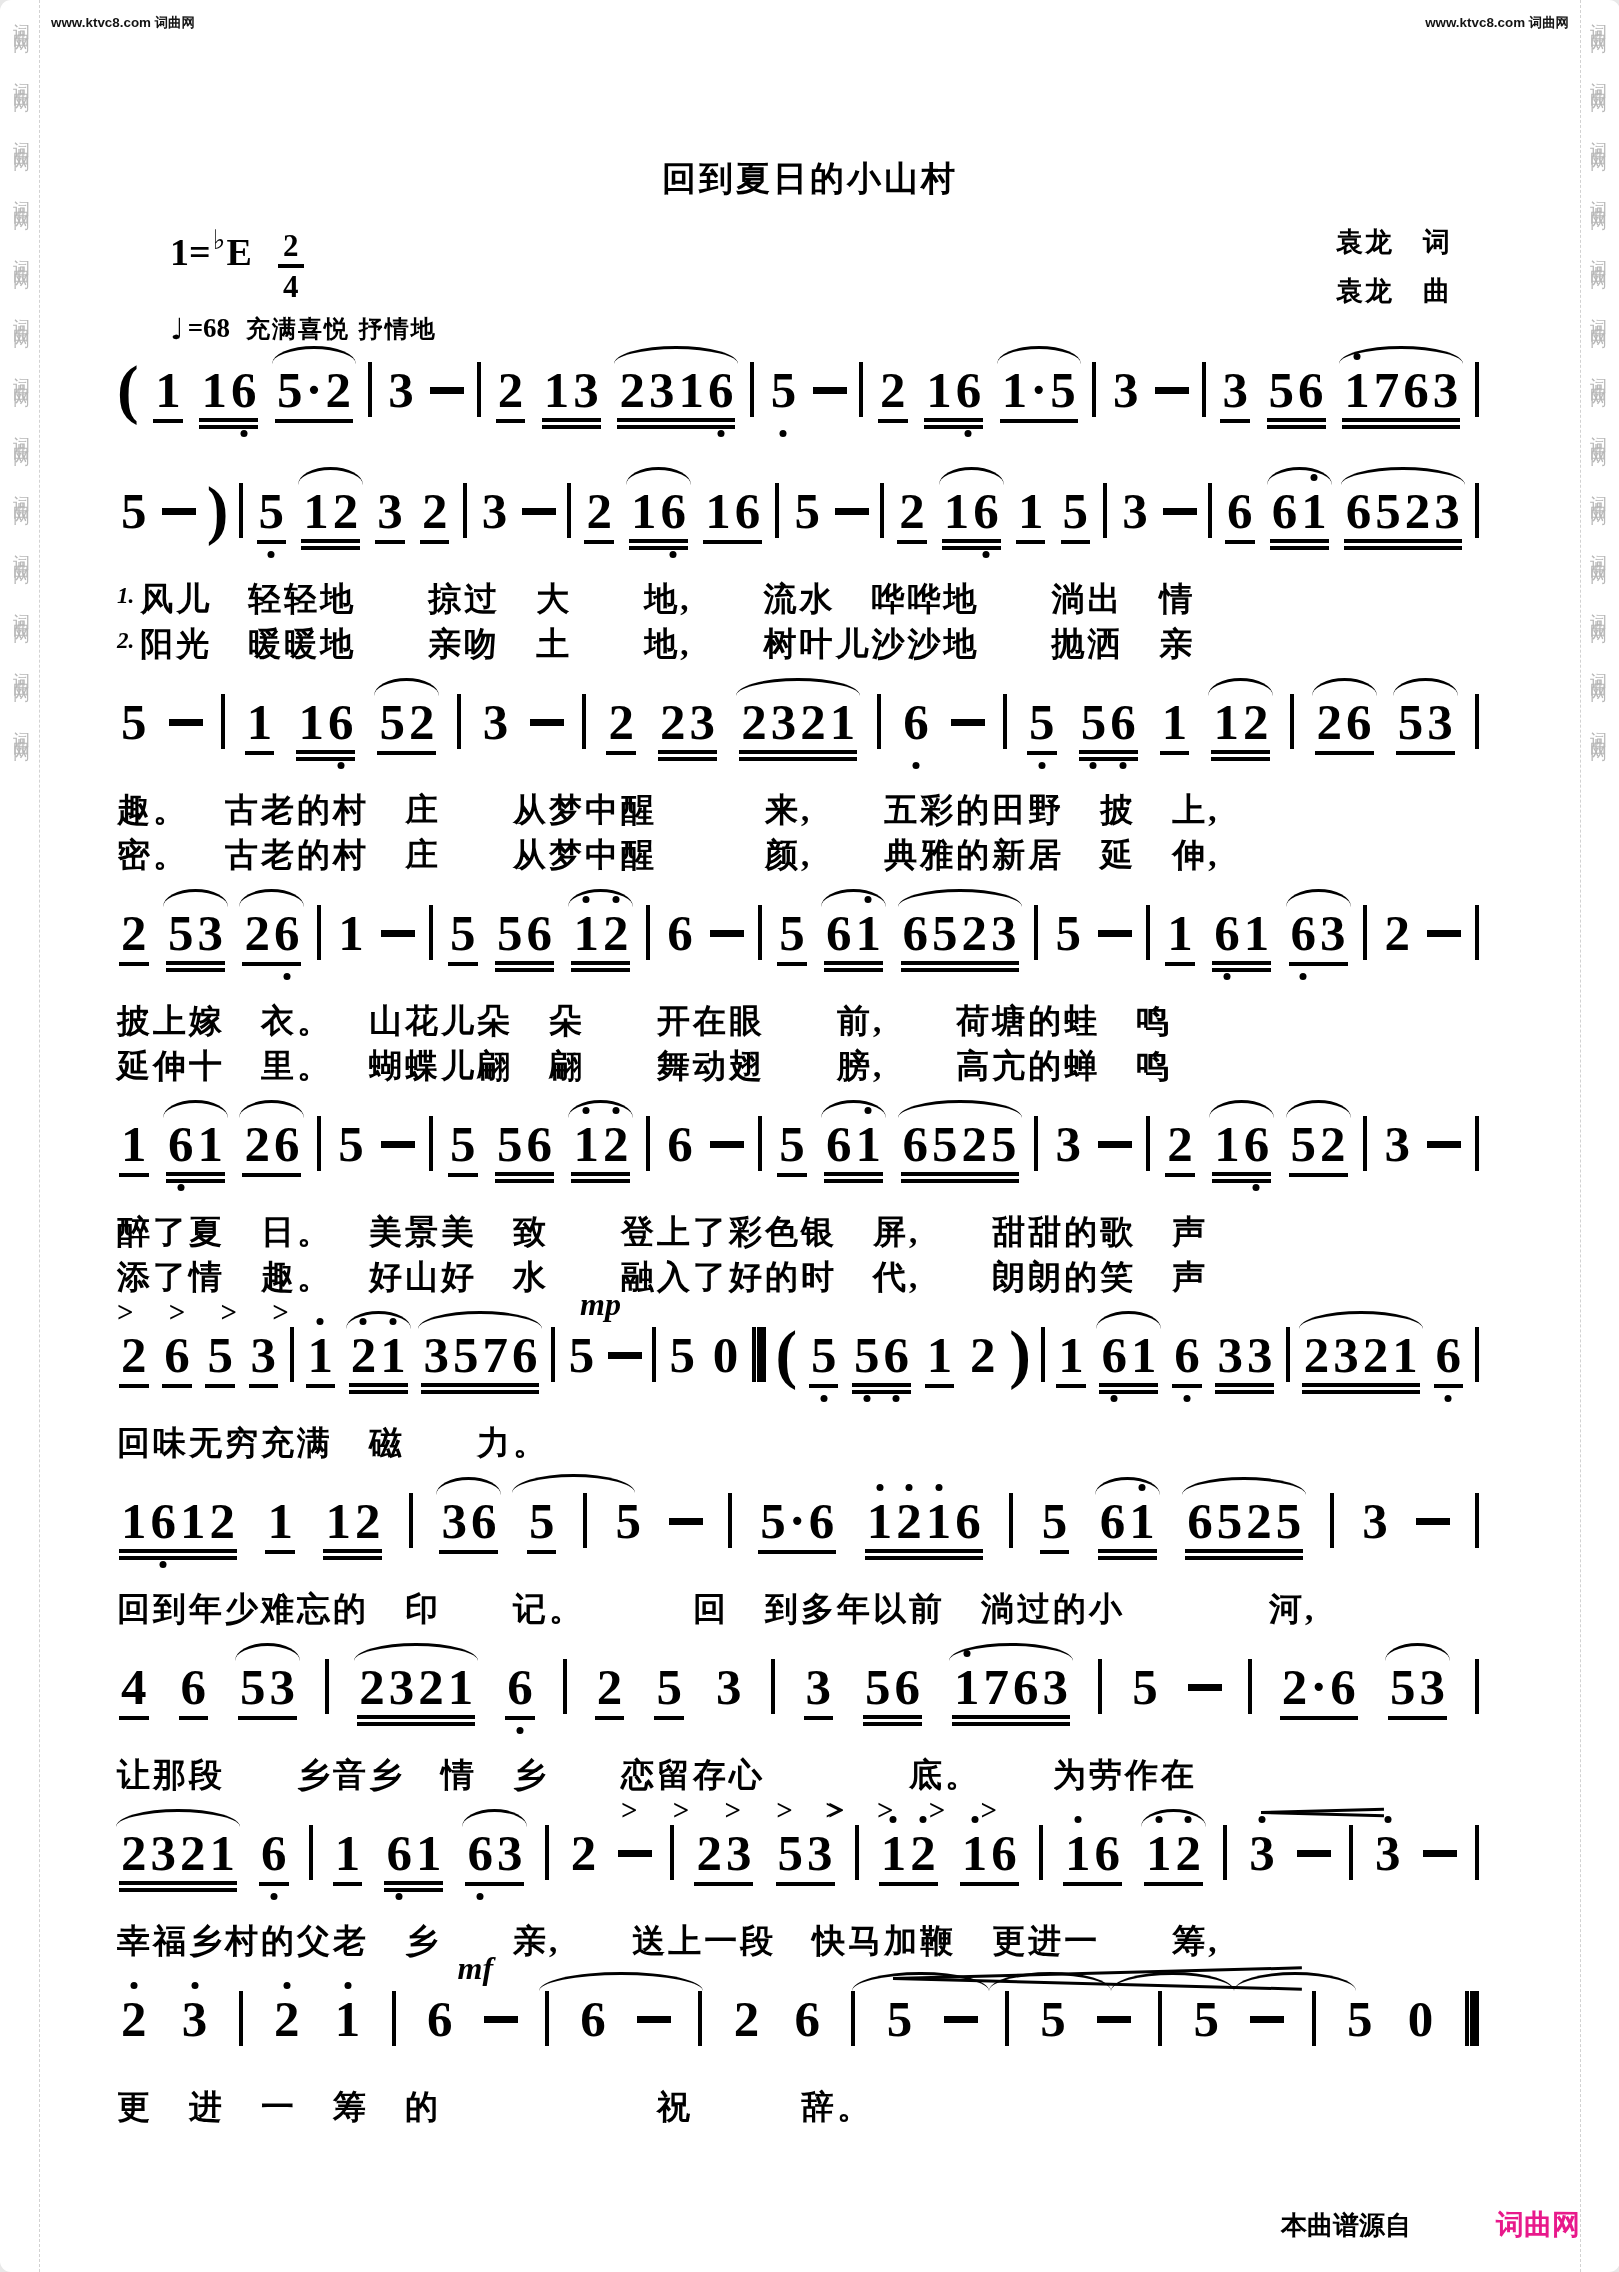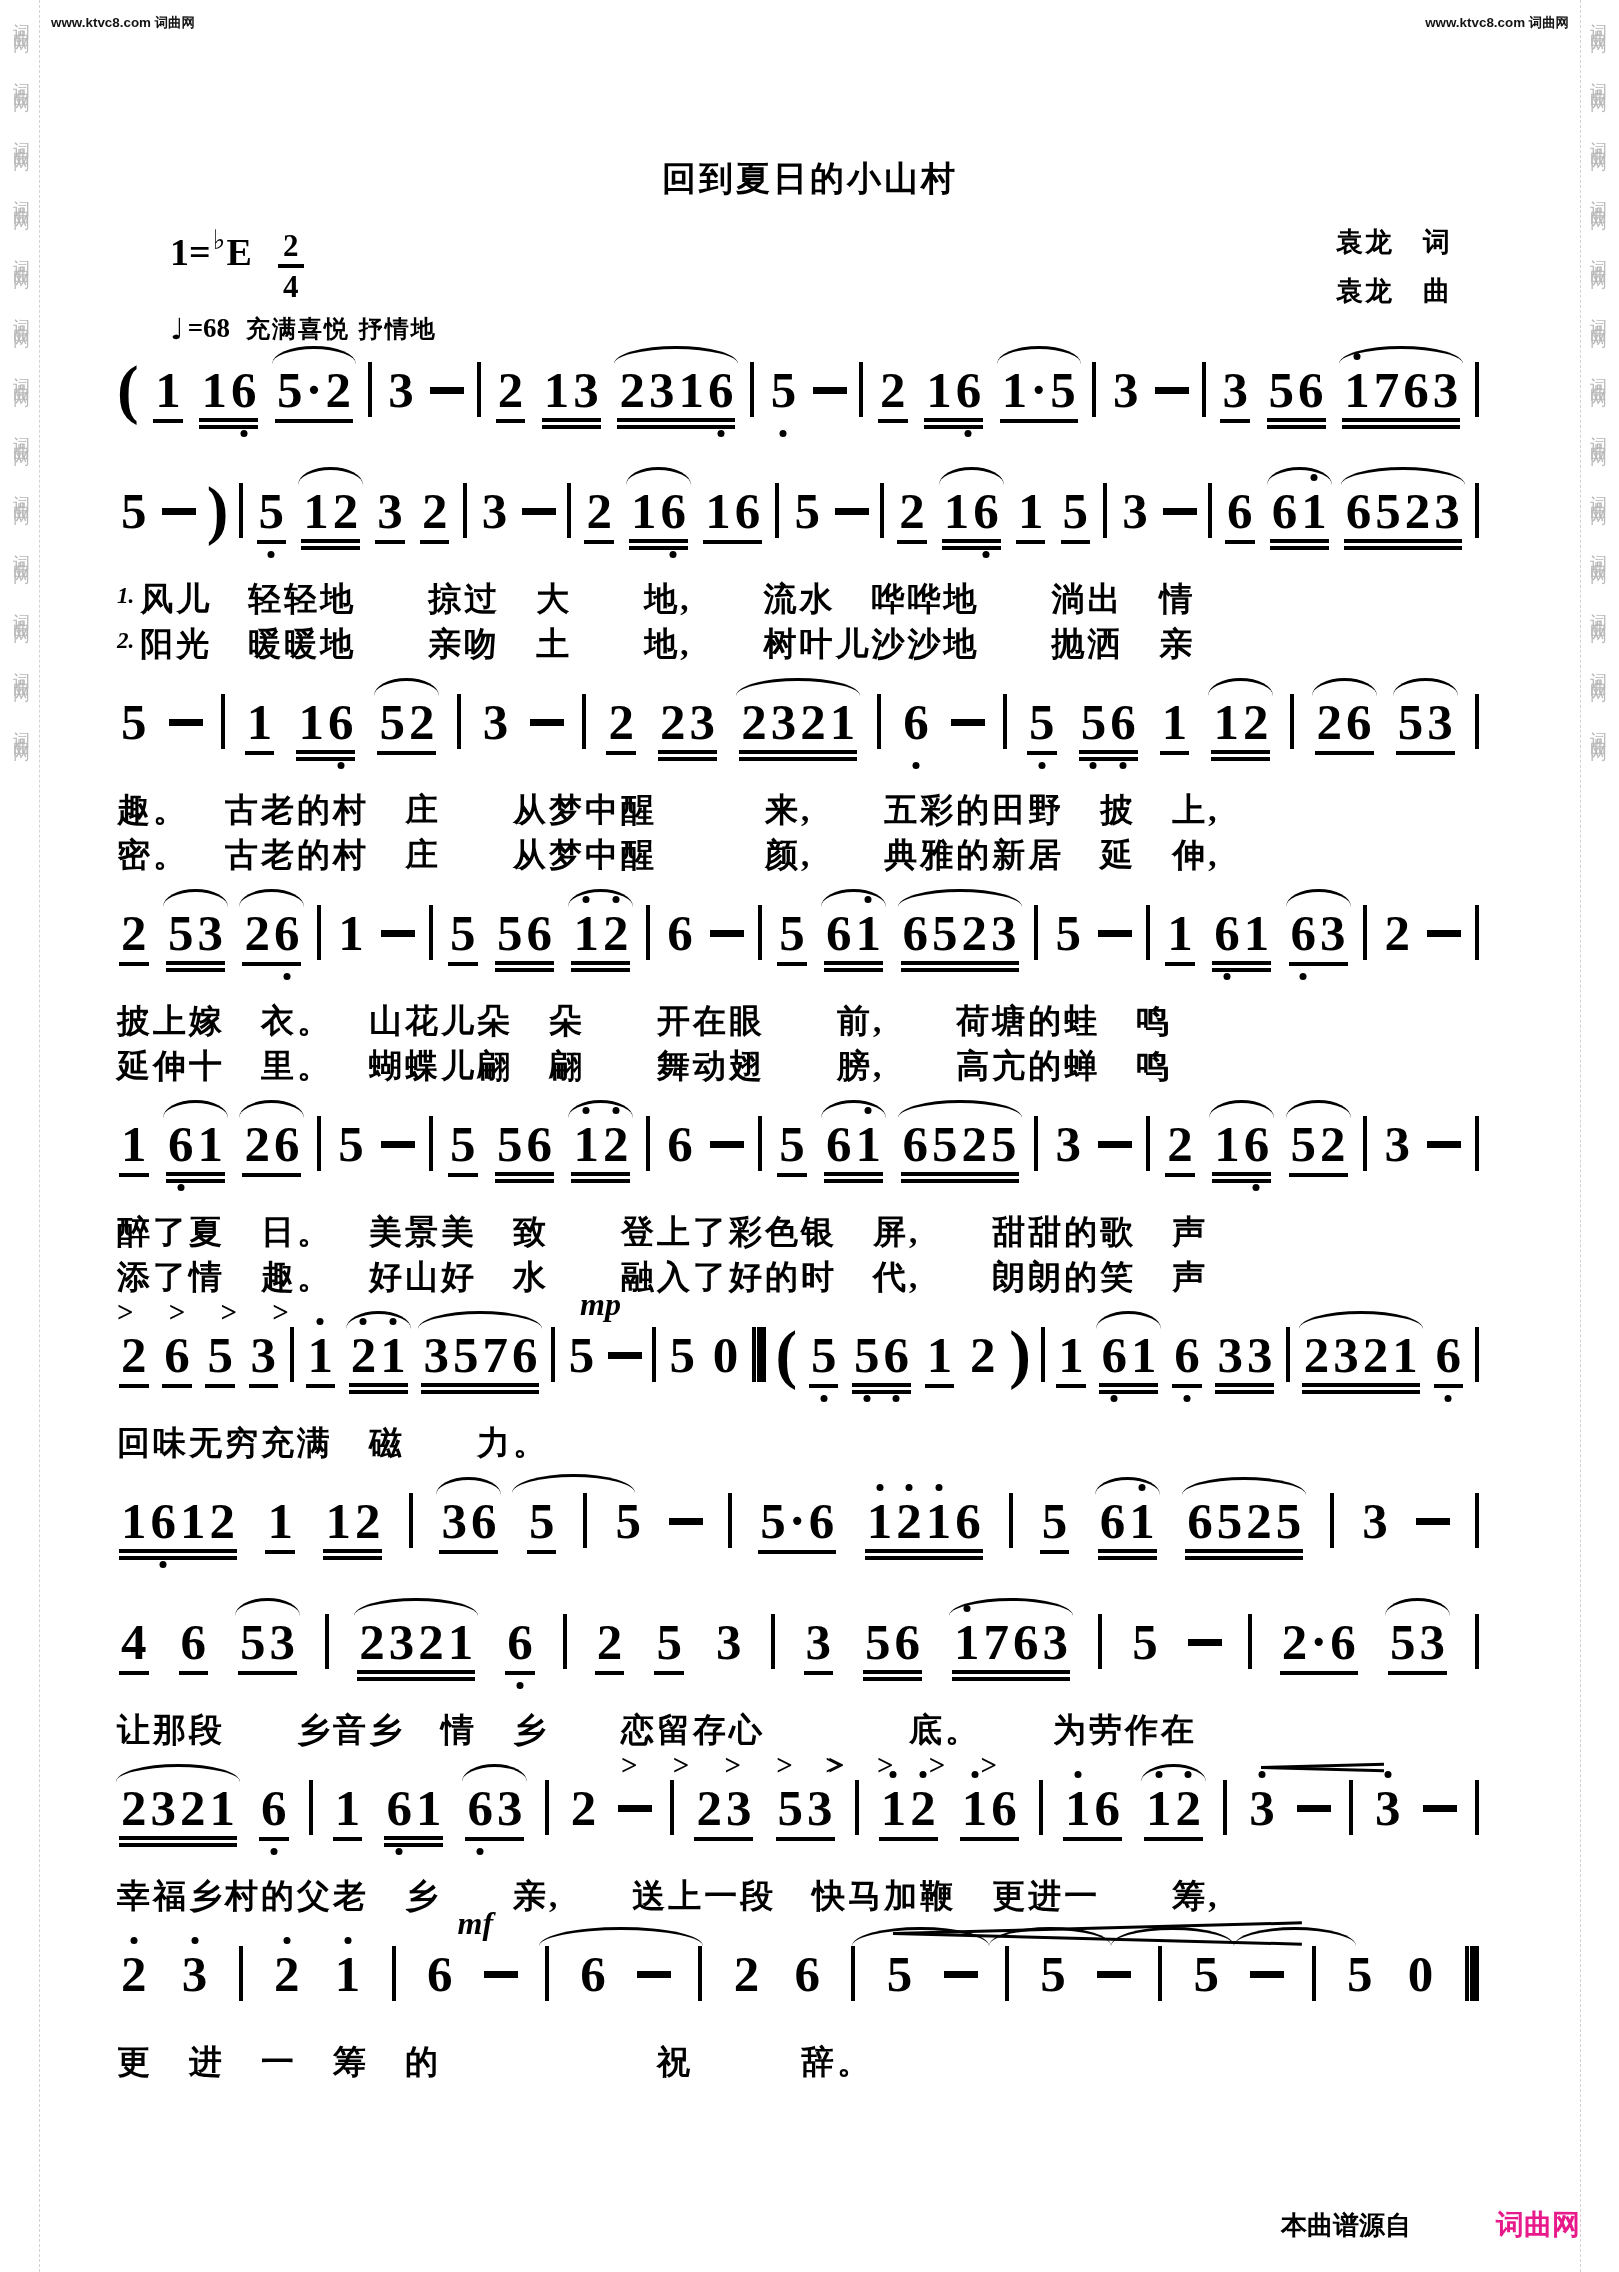--- a/index.html
+++ b/index.html
@@ -1,17 +1,17 @@
 <!DOCTYPE html>
 <html><head>
 <meta charset="utf-8">
 <style>
   html,body{margin:0;padding:0;background:#e8e8e8;}
   .page{position:relative;width:1620px;height:2272px;background:#ffffff;margin:0 auto;
-        overflow:hidden;font-family:"Liberation Serif",serif;color:#000;}
+        overflow:hidden;font-family:"Liberation Serif",serif;color:#000;border-radius:11px;}
   
   .wm-col{position:absolute;top:0;bottom:0;display:flex;flex-direction:column;align-items:center;
           gap:38px;padding-top:10px;font-size:17px;color:#b7b7b7;box-sizing:border-box;z-index:1;}
   .wm-col.left{left:4px;width:36px;border-right:1px dashed #d2d2d2;}
   .wm-col.right{right:4px;width:36px;border-left:1px dashed #d2d2d2;}
   .wm-col span{writing-mode:vertical-rl;text-orientation:upright;letter-spacing:7px;line-height:1;}
   .corner{position:absolute;top:14px;font-family:"Liberation Sans",sans-serif;
           font-size:13.4px;font-weight:600;color:#141414;}
   .corner.tl{left:51px;} .corner.tr{right:51px;}
   
@@ -666,20 +666,21 @@
             </span>
             <span class="bar"></span>
             <span class="grp">
               <span class="c">3</span>
             </span>
             <span class="dash"></span>
             <span class="bar"></span>
           </div>
           <span class="ann arcann" style="width: 9%; left: 29%;"></span>
         </div>
+        <div class="lrow"><span>回到年少难忘的　印　　记。　　　回　到多年以前　淌过的小　　　　河,</span></div>
       </div>
       <div class="sys">
         <div class="mwrap">
           <div class="mline">
             <span class="grp u1">
               <span class="c">4</span>
             </span>
             <span class="grp u1">
               <span class="c">6</span>
             </span>

